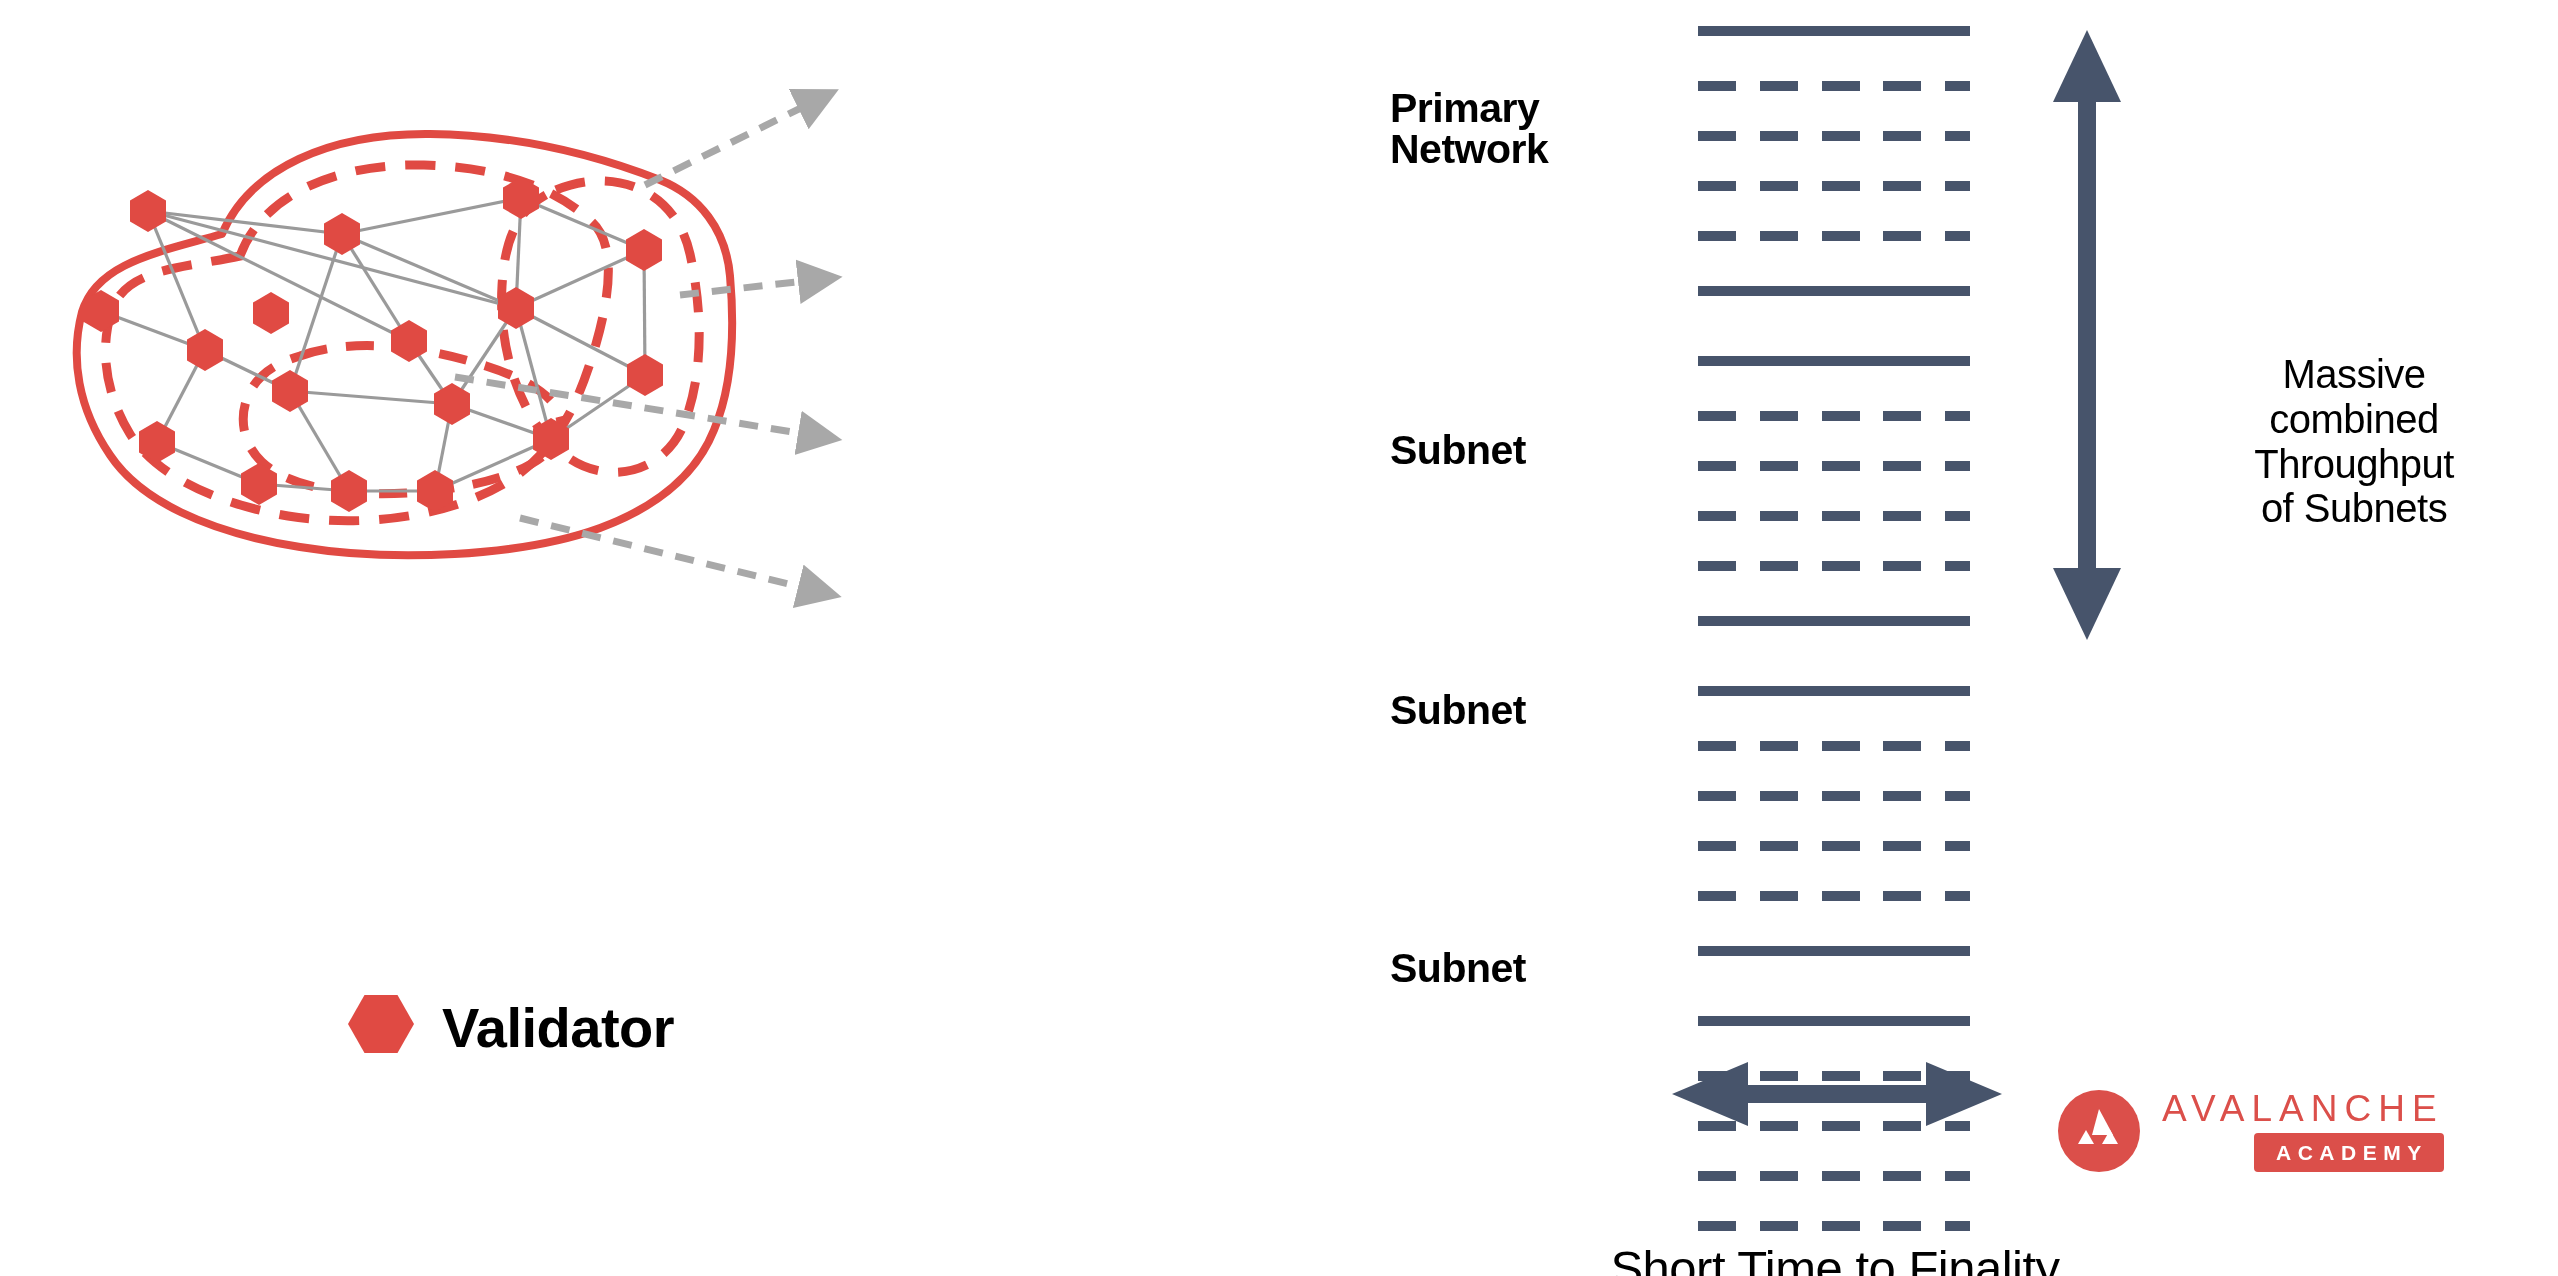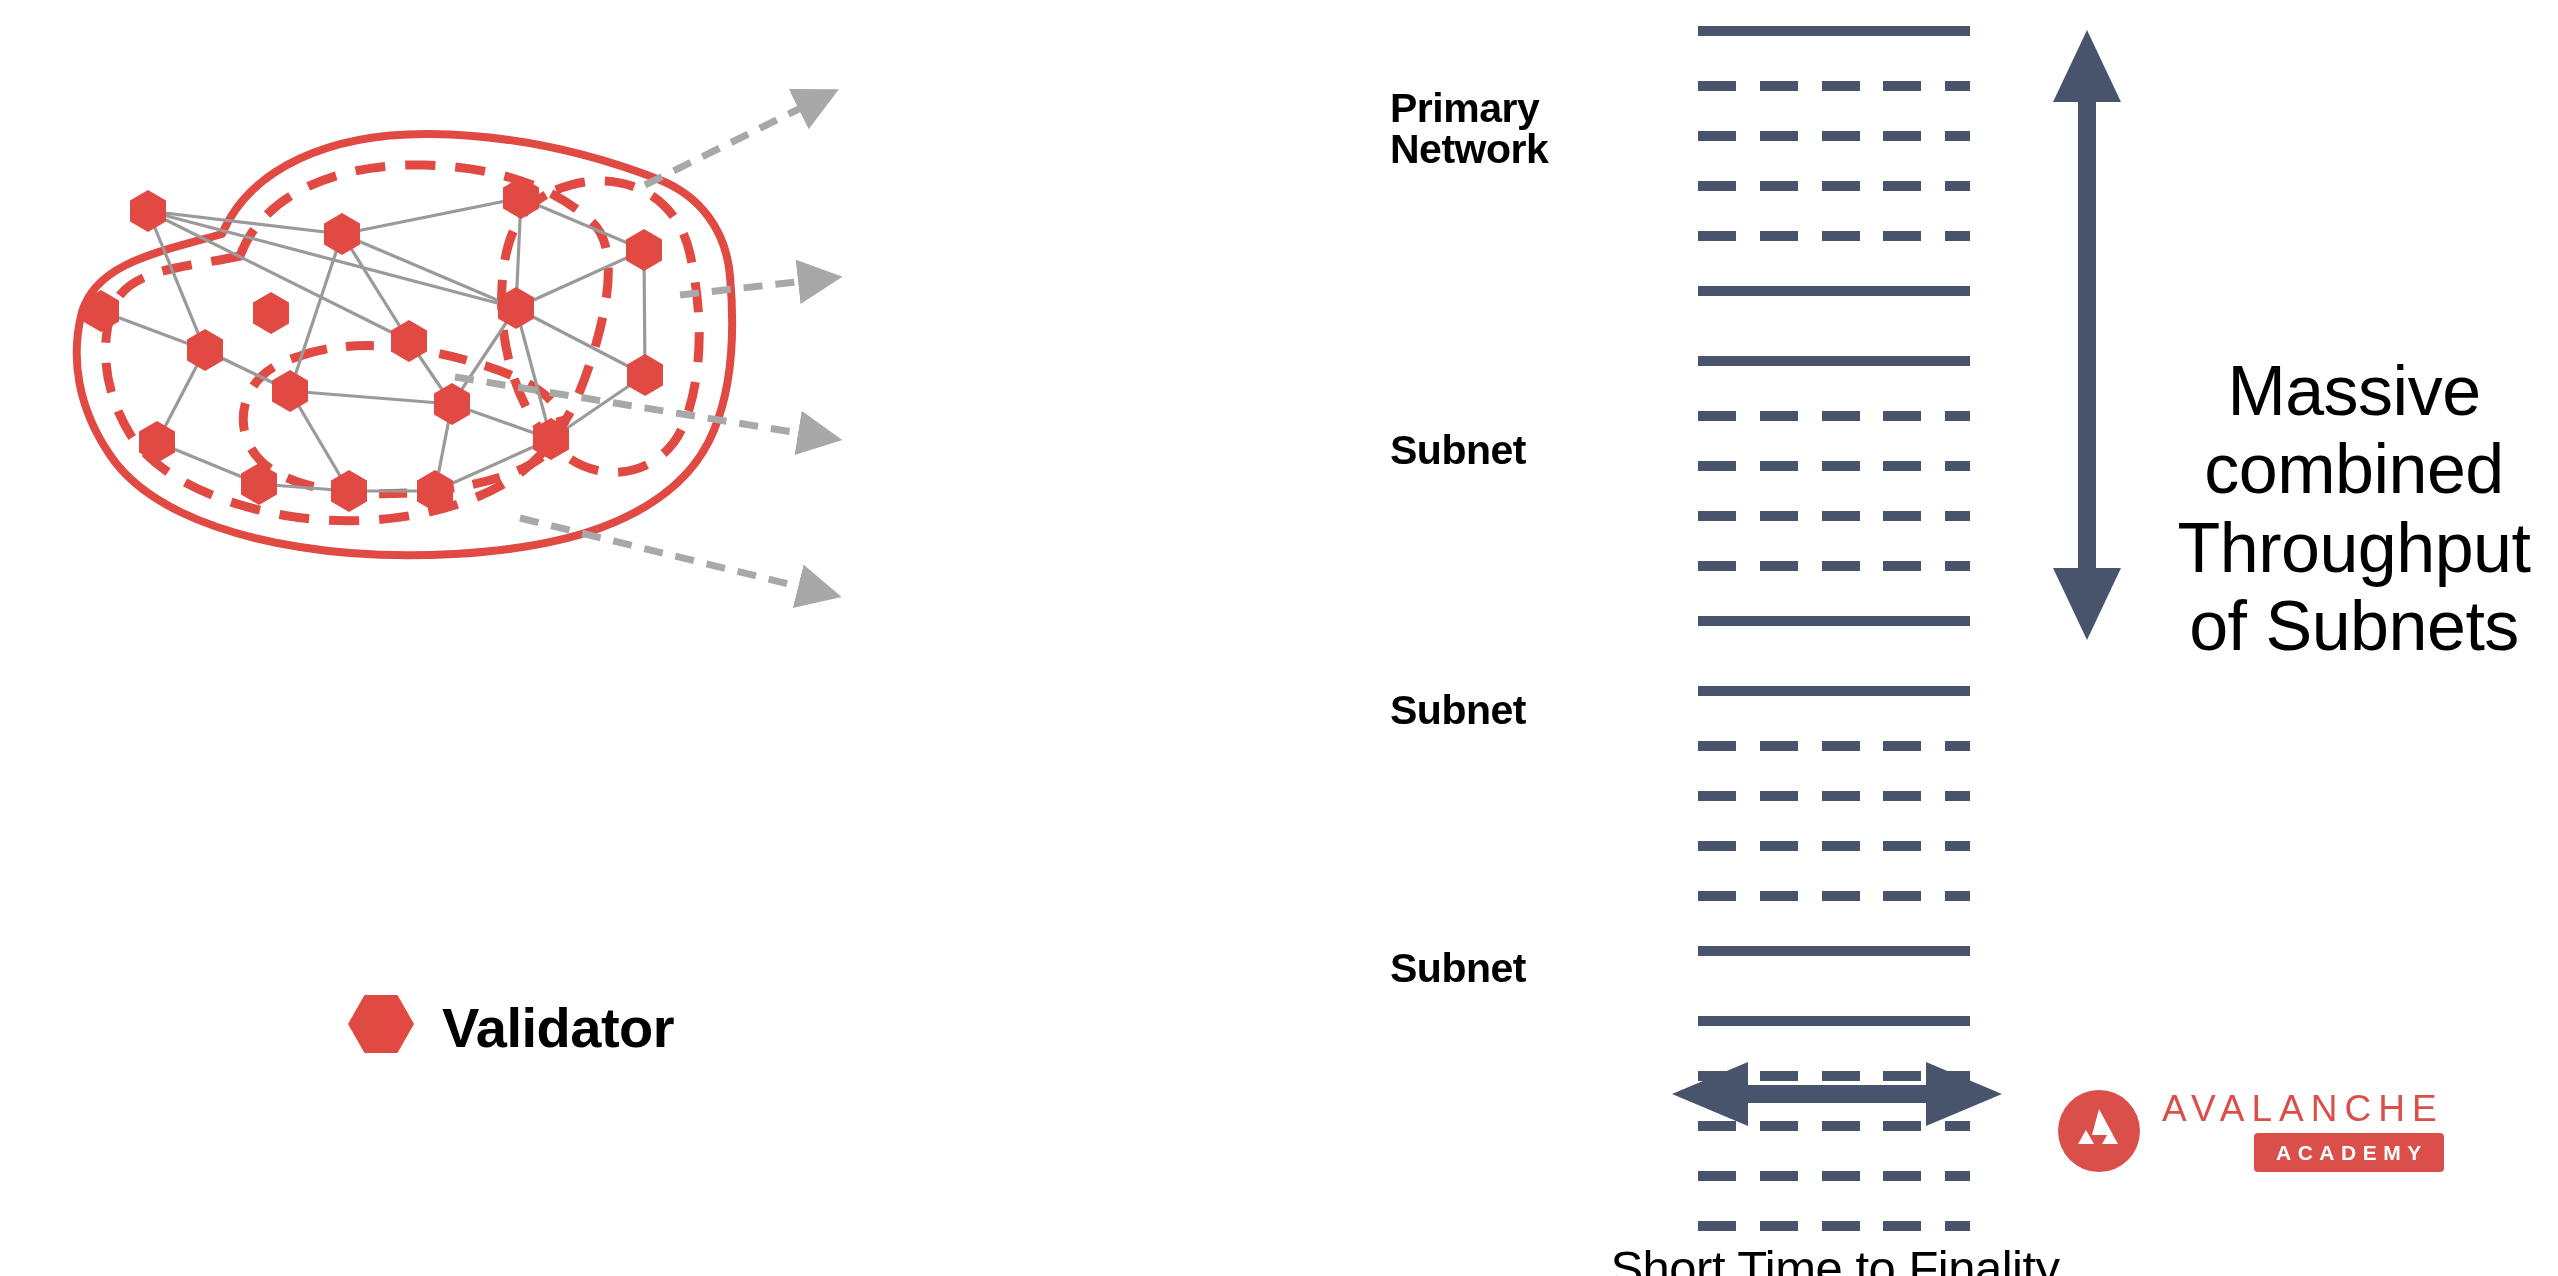--- a/index.html
+++ b/index.html
@@ -87,21 +87,21 @@
   .chain-gap { height: 10px; }
 
   
   #throughput-text {
     position: absolute;
     left: 2168px;
     top: 352px;
     width: 372px;
     text-align: center;
     font-family: "Liberation Sans", sans-serif;
-    font-size: 70px;
+    font-size: 40px;
     line-height: 1.12;
     color: #000000;
     white-space: pre-line;
     letter-spacing: -0.5px;
   }
 
   #finality-text {
     position: absolute;
     left: 1540px;
     top: 1240px;

